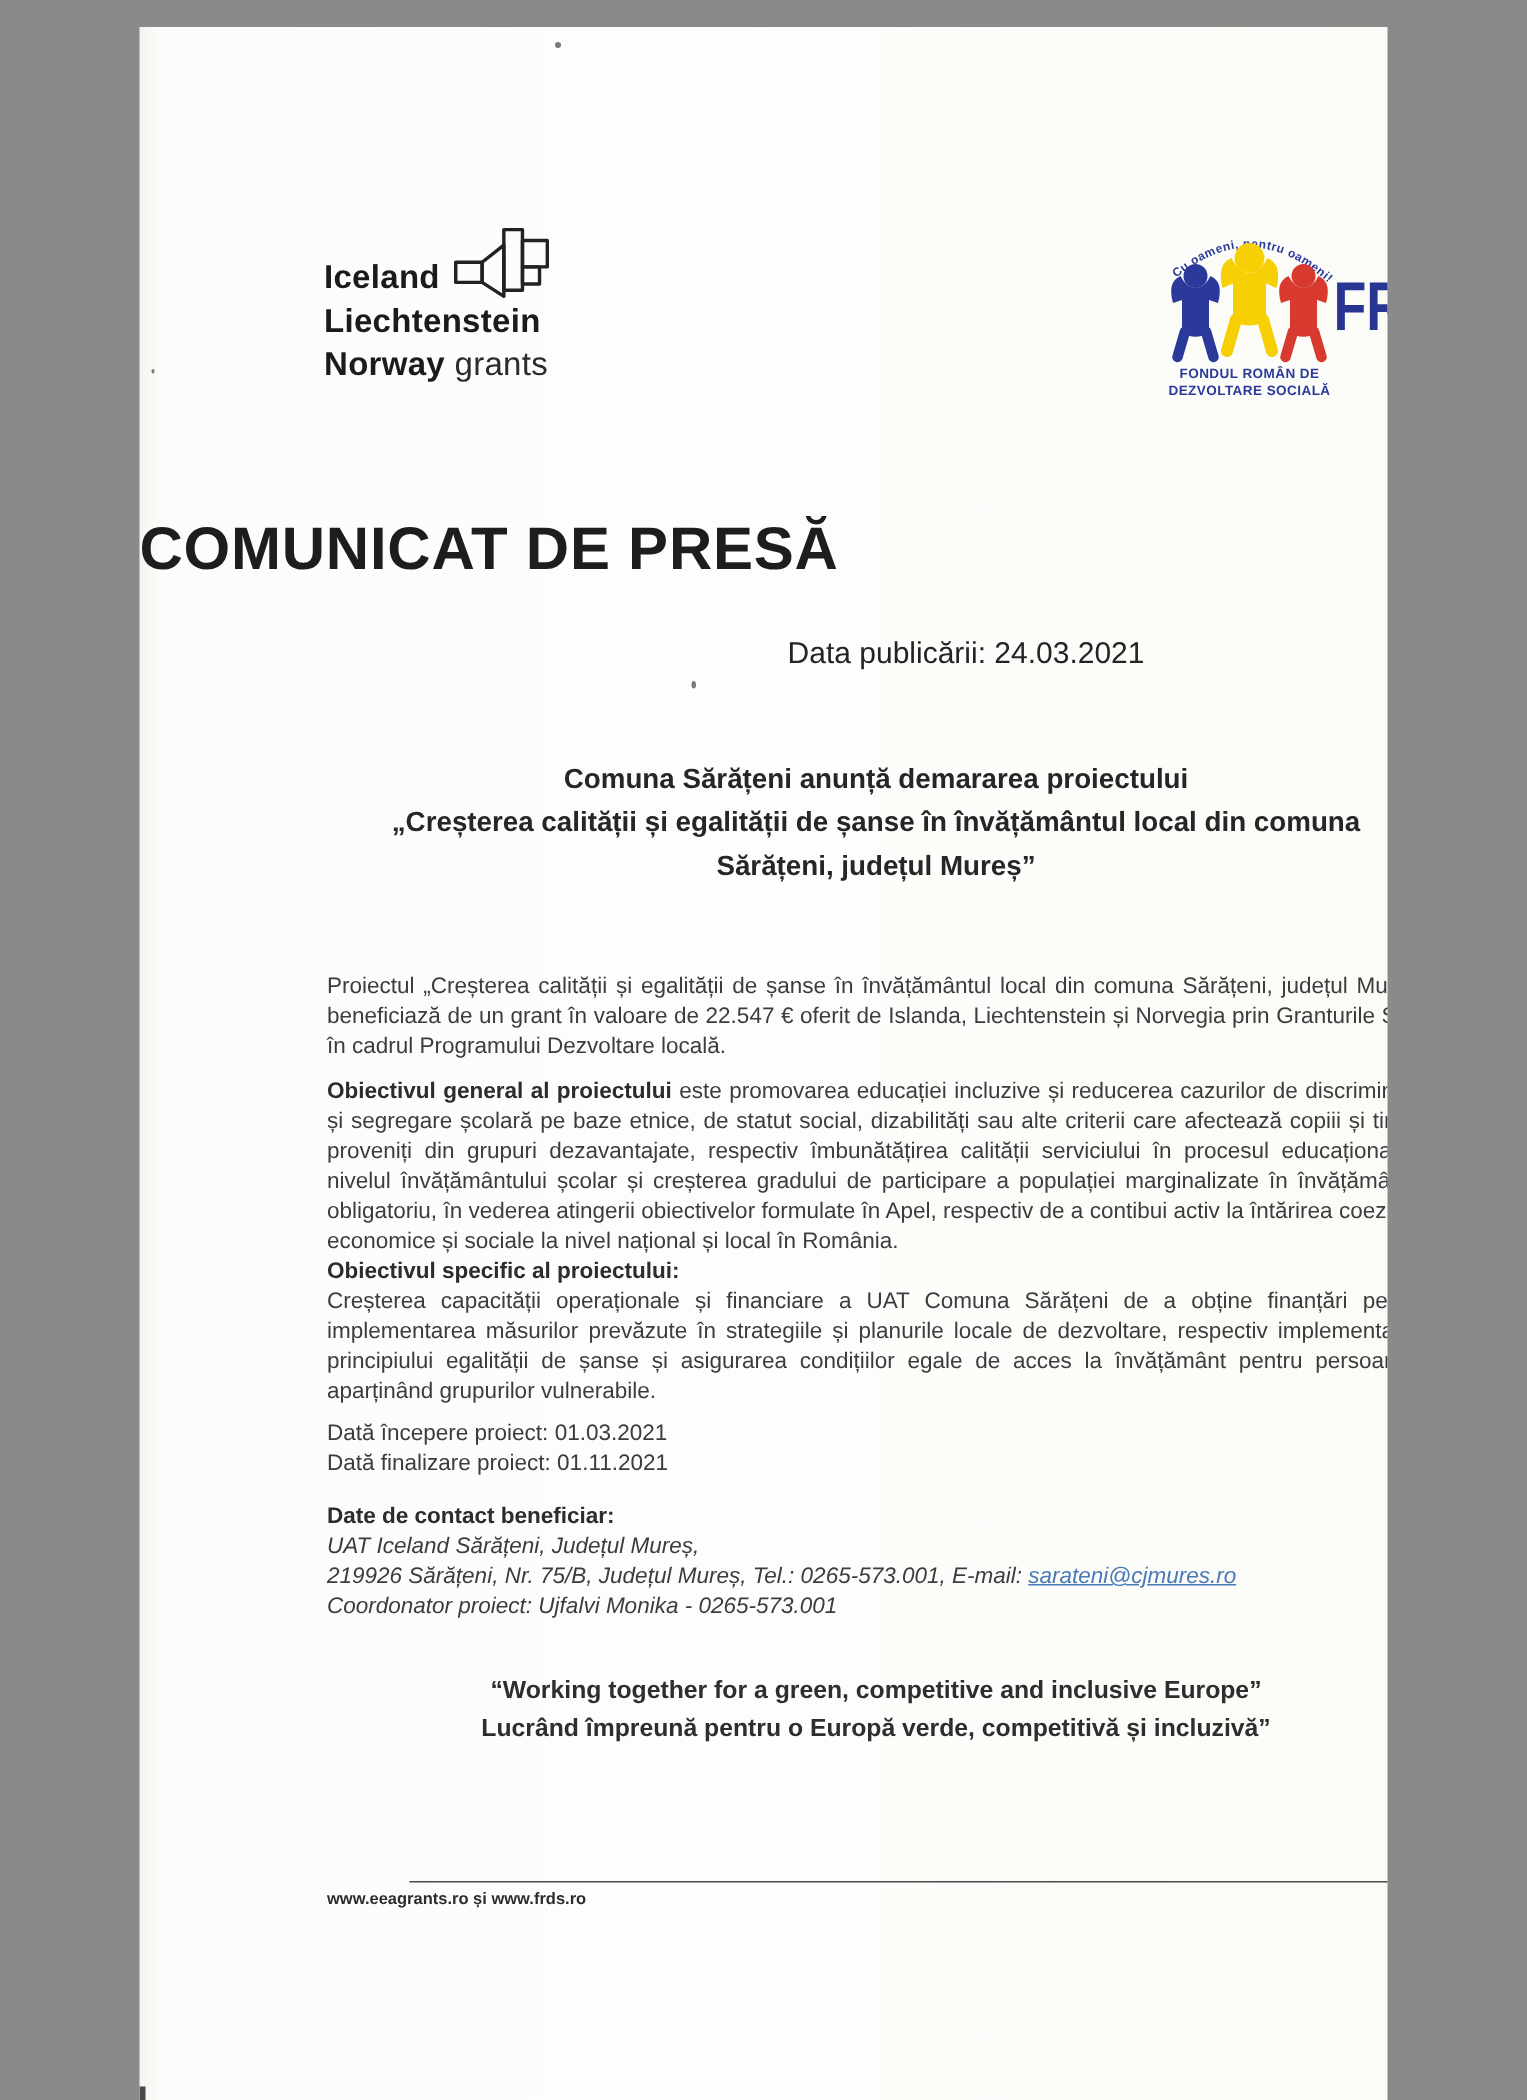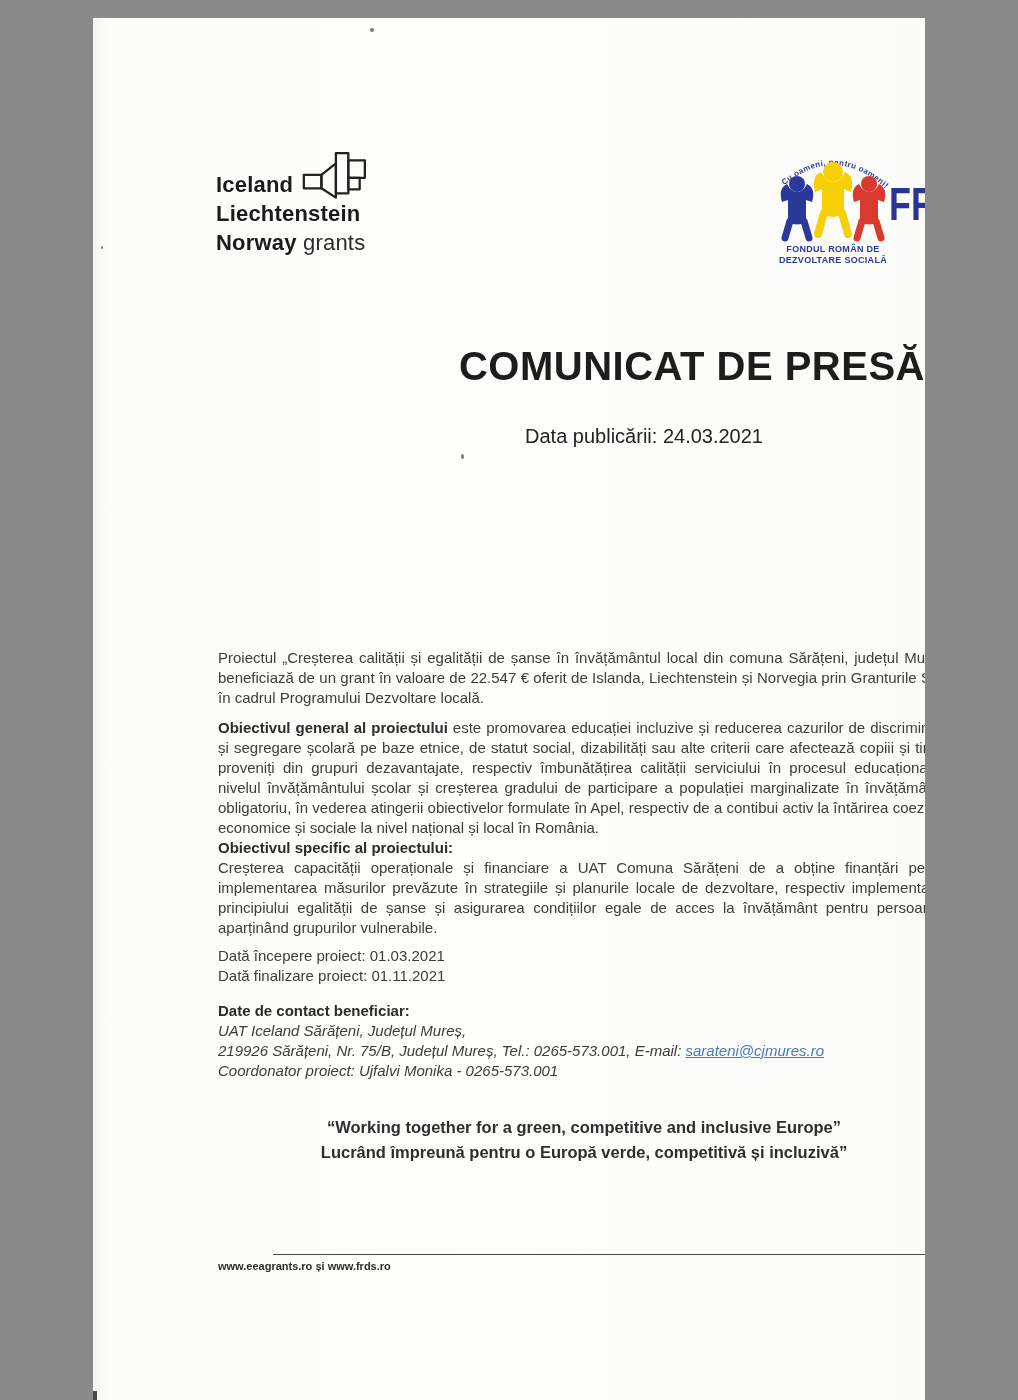--- a/index.html
+++ b/index.html
@@ -16,21 +16,21 @@
   .grants-logo{position:absolute;left:123px;top:152px;}
   .grants-logo .l{font-weight:bold;font-size:22px;line-height:29px;color:#1b1b1b;letter-spacing:.2px;}
   .grants-logo .suffix{font-weight:normal;color:#2b2b2b;}
   .grants-mark{position:absolute;left:84px;top:-20px;}
   .frds-logo{position:absolute;left:684px;top:124px;width:184px;height:126px;}
   .frds-blue{fill:#2b3a9a;} .frds-yellow{fill:#f7cf05;} .frds-red{fill:#d93a30;}
   .frds-motto{font-size:8px;font-weight:bold;fill:#2b3a9a;letter-spacing:.4px;}
   .frds-acronym{font-size:46px;font-weight:bold;fill:#283593;}
   .frds-org{font-size:9px;font-weight:bold;fill:#2b3a9a;letter-spacing:.3px;}
   
-  .doc-title{position:absolute;left:0;top:326px;width:100%;text-align:right;
+  .doc-title{position:absolute;left:0;top:326px;width:100%;text-align:left;
     font-size:40px;font-weight:bold;color:#1d1d1d;letter-spacing:.5px;}
   .pub-date{position:absolute;top:407px;right:162px;font-size:20px;font-weight:normal;color:#242424;}
   .announce{position:absolute;left:125px;top:486px;width:732px;text-align:center;
     font-size:18.5px;font-weight:bold;line-height:29px;color:#262626;}
   
   .content{position:absolute;left:125px;top:630px;width:733px;
     font-size:15px;line-height:20px;text-align:justify;color:#3c3c3c;}
   .content p{margin:0;}
   .content .p1{margin-bottom:10px;}
   .content b,.content .lead{color:#2c2c2c;}
@@ -104,20 +104,25 @@
       <text class="frds-acronym" x="0" y="0">FRDS</text>
     </g>
     <text class="frds-org" x="56" y="110" text-anchor="middle">FONDUL ROMÂN DE</text>
     <text class="frds-org" x="56" y="121" text-anchor="middle">DEZVOLTARE SOCIALĂ</text>
   </svg>
 
   <div class="doc-title">COMUNICAT DE PRESĂ</div>
 
   <div class="pub-date">Data publicării: 24.03.2021</div>
 
+  <div class="announce">
+    <div>Comuna Sărățeni anunță demararea proiectului</div>
+    <div>„Creșterea calității și egalității de șanse în învățământul local din comuna</div>
+    <div>Sărățeni, județul Mureș”</div>
+  </div>
 
   <div class="content">
     <p class="p1">Proiectul  „Creșterea calității și egalității de șanse în învățământul local din comuna Sărățeni, județul Mureș” beneficiază de un grant în valoare de 22.547 € oferit de Islanda, Liechtenstein și Norvegia prin Granturile SEE în cadrul Programului Dezvoltare locală.</p>
     <p><b class="lead">Obiectivul general al proiectului</b><span> este promovarea educației incluzive și reducerea cazurilor de discriminare și segregare școlară pe baze etnice, de statut social, dizabilități sau alte criterii care afectează copiii și tinerii proveniți din grupuri dezavantajate, respectiv îmbunătățirea calității serviciului în procesul educațional la nivelul învățământului școlar și creșterea gradului de participare a populației marginalizate în învățământul obligatoriu, în vederea atingerii obiectivelor formulate în Apel, respectiv de a contibui activ la întărirea coeziunii economice și sociale la nivel național și local în România.</span></p>
     <p><b>Obiectivul specific al proiectului:</b></p>
     <p>Creșterea capacității operaționale și financiare a UAT Comuna Sărățeni de a obține finanțări pentru implementarea măsurilor prevăzute în strategiile și planurile locale de dezvoltare, respectiv implementarea principiului egalității de șanse și asigurarea condițiilor egale de acces la învățământ pentru persoanele aparținând grupurilor vulnerabile.</p>
     <div class="dates">
       <div>Dată începere proiect: 01.03.2021</div>
       <div>Dată finalizare proiect: 01.11.2021</div>
     </div>

